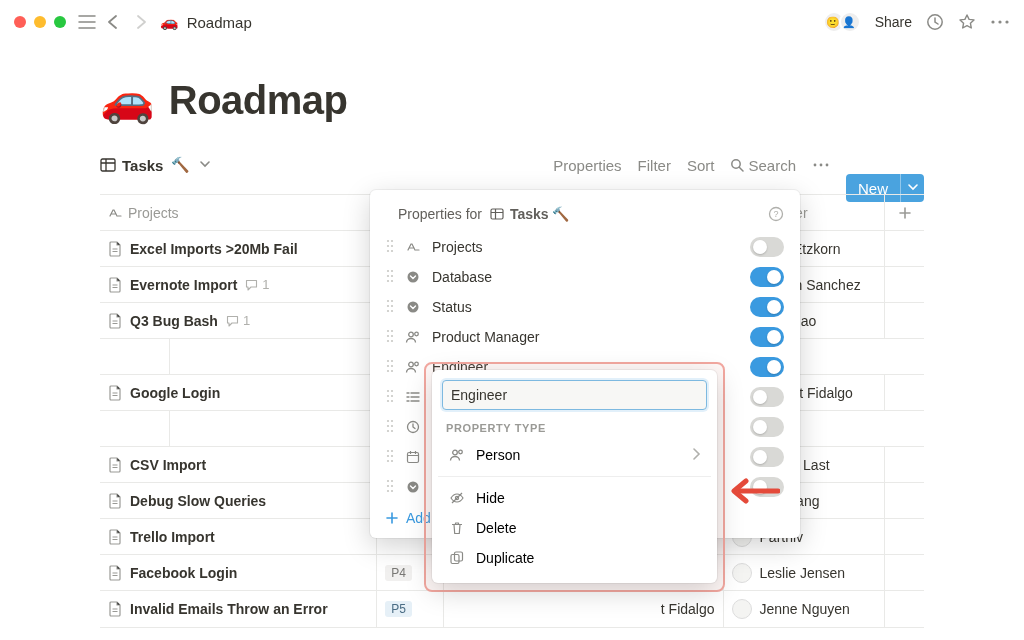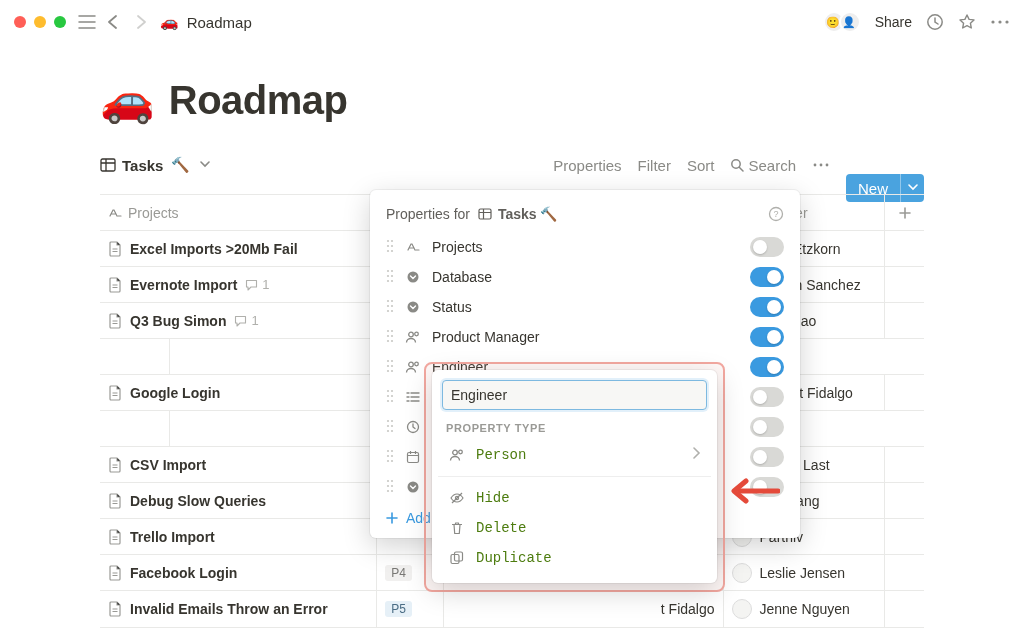--- a/index.html
+++ b/index.html
@@ -63,21 +63,21 @@
   .tag.p5 { background:#e6f0f7; color:#4a6c84;}
   .person { display:flex; align-items:center; gap:8px; }
   .person .pavatar { width:20px;height:20px;border-radius:50%; background:#f4f4f2; border:1px solid #ddd; flex-shrink:0;}
 
   
   .popover {
     position:absolute; left:370px; top:190px; width:430px;
     background:#fff; border-radius:6px; box-shadow:0 8px 28px rgba(0,0,0,0.18), 0 0 0 1px rgba(15,15,15,0.05);
     padding:10px 0 12px 0; z-index:20;
   }
-  .popover .pophead { display:flex; align-items:center; padding:6px 16px 10px 16px; color:#615f5b; font-size:14px;text-align:right;}
+  .popover .pophead { display:flex; align-items:center; padding:6px 16px 10px 28px; color:#615f5b; font-size:14px;text-align:right;}
   .popover .pophead .spacer { flex:1; }
   .proplist { display:flex; flex-direction:column; }
   .propitem { display:flex; align-items:center; height:30px; padding:0 16px; gap:10px; color:#37352f;}
   .propitem .dragh { color:#c9c9c5; }
   .propitem .picon { color:#8a8a86; width:18px; display:flex;justify-content:center; }
   .propitem .plabel { flex:1; }
   .toggle { width:34px; height:20px; border-radius:20px; background:#d9d9d6; position:relative; flex-shrink:0;}
   .toggle::after { content:""; position:absolute; width:14px;height:14px;border-radius:50%;background:#fff; top:3px; left:3px; box-shadow:0 1px 2px rgba(0,0,0,.2);}
   .toggle.on { background:#3a9ae0; }
   .toggle.on::after { left:17px; }
@@ -93,21 +93,21 @@
     position:absolute; left:424px; top:362px; width:301px; height:230px;
     border:2px solid #f3a8a0; background:rgba(255,160,150,0.08); border-radius:8px; z-index:25;
     pointer-events:none;
   }
   .subpop input[type=text] {
     width:100%; height:30px; border:1px solid #7db9e0; border-radius:4px; padding:0 8px;
     background:#f7f7f5; font-size:14px; color:#37352f; outline:none;
     box-shadow:0 0 0 2px rgba(58,154,224,0.15);
   }
   .subpop .sechead { color:#9a9a96; font-size:11px; letter-spacing:0.6px; font-weight:600; margin:12px 4px 6px 4px; }
-  .menurow { display:flex; align-items:center; height:30px; padding:0 6px; gap:10px; border-radius:4px; color:#4d7c0f;font-family:Liberation Mono, monospace;}
+  .menurow { display:flex; align-items:center; height:30px; padding:0 6px; gap:10px; border-radius:4px; color:#000000;}
   .menurow .micon { color:#8a8a86; width:18px; display:flex;justify-content:center;}
   .menurow .spacer { flex:1; }
   .menurow .chev { color:#b0b0ac; }
   .subpop hr { border:none; border-top:1px solid #eee; margin:6px -4px; }
 
   .arrow {
     position:absolute; left:730px; top:478px; z-index:40; color:#e44a3a; display:flex;align-items:center;
   }
   .arrow svg { display:block; }
 
@@ -299,21 +299,21 @@
           <div class="cell add"></div>
         </div>
         <div class="row">
           <div class="cell projects">
             <span class="ico pageico">
               <svg width="14" height="16">
                 <path d="M3 1h6l3 3v10a1 1 0 0 1-1 1H3a1 1 0 0 1-1-1V2a1 1 0 0 1 1-1z" fill="none" stroke="currentColor" stroke-width="1.2"></path>
                 <path d="M9 1v3h3M4.5 8h5M4.5 10.5h5" stroke="currentColor" stroke-width="1.1"></path>
               </svg>
             </span>
-            <b style="font-weight:600">Q3 Bug Simon</b>
+            <b style="font-weight:600">Q3 Bug Bash</b>
             <span class="comment"><svg width="13" height="12">
                 <path d="M1.5 1.5h10v6.5H6L3 11V8H1.5z" fill="none" stroke="currentColor" stroke-width="1.1" stroke-linejoin="round"></path>
               </svg>1</span>
           </div>
           <div class="cell priority"></div>
           <div class="cell middle" style="justify-content:flex-end;color:#37352f;"></div>
           <div class="cell engineer">
             <div class="person">
               <div class="pavatar"></div>
               <span>Alex Hao</span>

